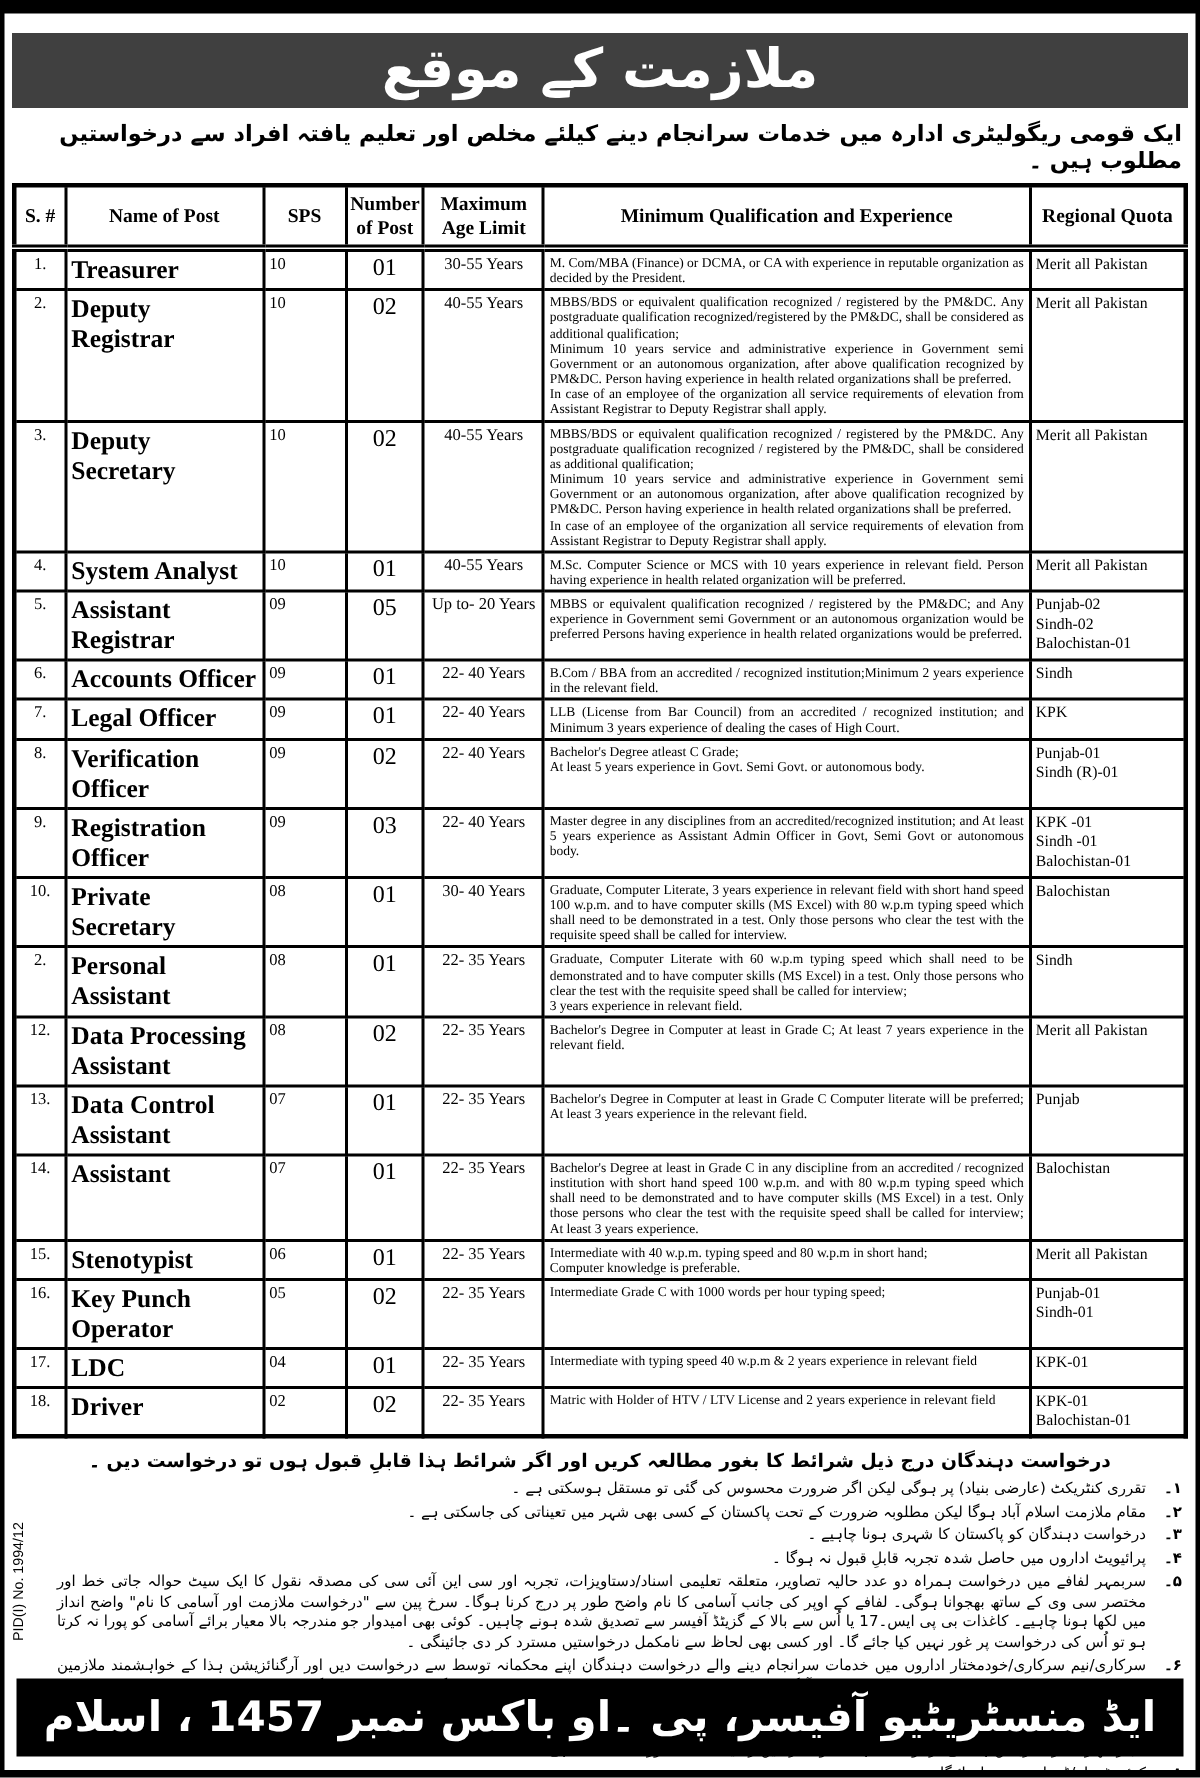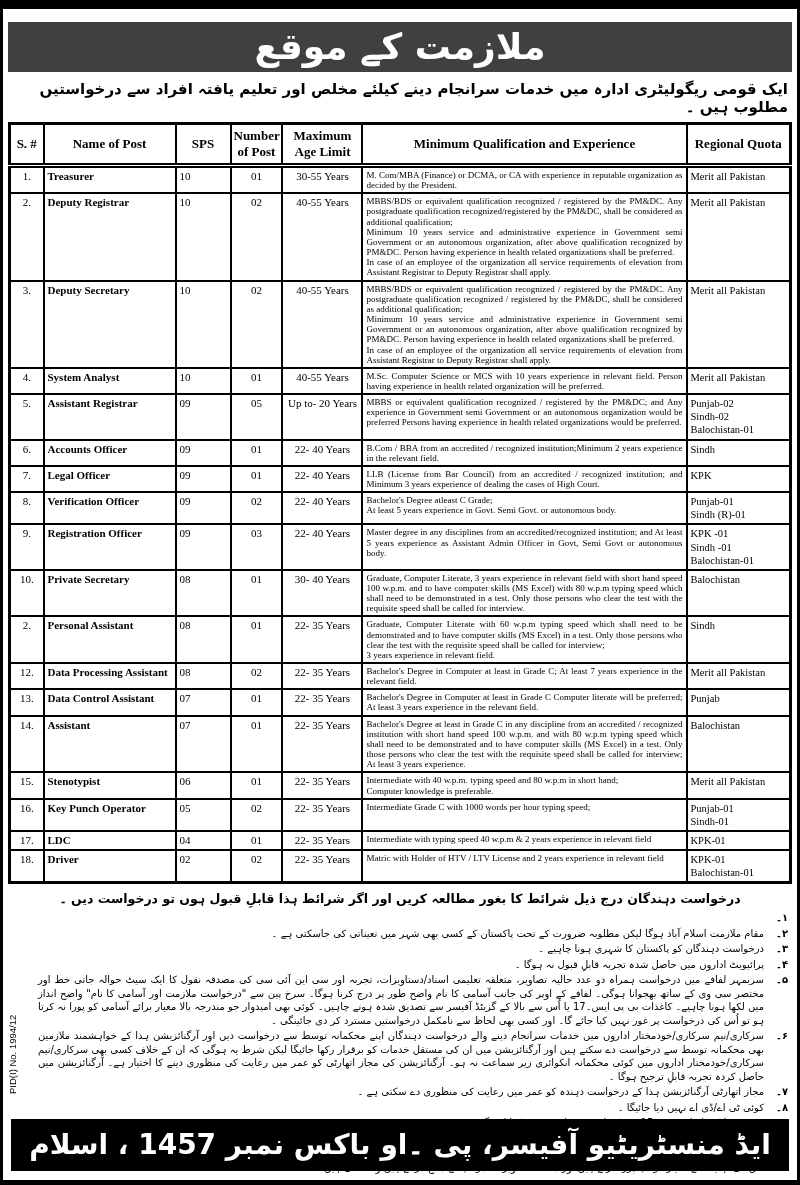--- a/index.html
+++ b/index.html
@@ -25,23 +25,23 @@
     padding:8px 4px 6px 4px; font-family:"DejaVu Sans", sans-serif;
   }
   table.jobs { width:100%; border-collapse:collapse; border:3px solid #000; }
   table.jobs th {
     border:2px solid #000; border-bottom:5px double #000;
     font-size:13px; font-weight:bold; padding:3px 2px; text-align:center;
     font-family:"Liberation Serif", serif;
   }
   table.jobs td { border:2px solid #000; vertical-align:top; padding:2px 3px; }
   td.c-sn   { width:34px;  text-align:center; font-size:11px; }
-  td.c-post { width:132px; font-weight:bold; font-size:11px; padding-left:6px; }
+  td.c-post { width:132px; font-weight:bold; font-size:17px; padding-left:6px; }
   td.c-sps  { width:55px;  text-align:left; font-size:11px; }
-  td.c-num  { width:50px;  text-align:center; font-size:11px; }
+  td.c-num  { width:50px;  text-align:center; font-size:16px; }
   td.c-age  { width:80px;  text-align:center; font-size:11px;margin-top:36px; }
   td.c-qual { font-size:9px; line-height:1.13; white-space:pre-line; text-align:justify; }
   td.c-quota{ width:104px; font-size:10.5px; white-space:pre-line; padding-left:5px; line-height:1.25; }
   .conditions { direction:rtl; font-family:"DejaVu Sans", sans-serif; margin-top:4px; }
   .cond-intro { text-align:center; font-size:12.5px; font-weight:bold; padding:3px 0 4px 0; }
   .cond-item  { display:flex; direction:rtl; padding:1px 4px 1px 30px; font-size:10px; line-height:1.35; }
   .cond-no    { flex:0 0 24px; text-align:right; font-weight:bold; }
   .cond-text  { flex:1; text-align:right; }
   .cond-item.long .cond-text { text-align:justify; }
   .pid {
@@ -255,20 +255,21 @@
 Balochistan-01</td>
         </tr>
       </tbody>
   </table>
 
   <div class="conditions">
     <div class="cond-intro">درخواست دہندگان درج ذیل شرائط کا بغور مطالعہ کریں اور اگر شرائط ہذا قابلِ قبول ہوں تو درخواست دیں ۔</div>
     <div>
         <div class="cond-item">
           <span class="cond-no">۱۔</span>
+          <span class="cond-text">تقرری کنٹریکٹ (عارضی بنیاد) پر ہوگی لیکن اگر ضرورت محسوس کی گئی تو مستقل ہوسکتی ہے ۔</span>
         </div>
         <div class="cond-item">
           <span class="cond-no">۲۔</span>
           <span class="cond-text">مقام ملازمت اسلام آباد ہوگا لیکن مطلوبہ ضرورت کے تحت پاکستان کے کسی بھی شہر میں تعیناتی کی جاسکتی ہے ۔</span>
         </div>
         <div class="cond-item">
           <span class="cond-no">۳۔</span>
           <span class="cond-text">درخواست دہندگان کو پاکستان کا شہری ہونا چاہیے ۔</span>
         </div>
         <div class="cond-item">

